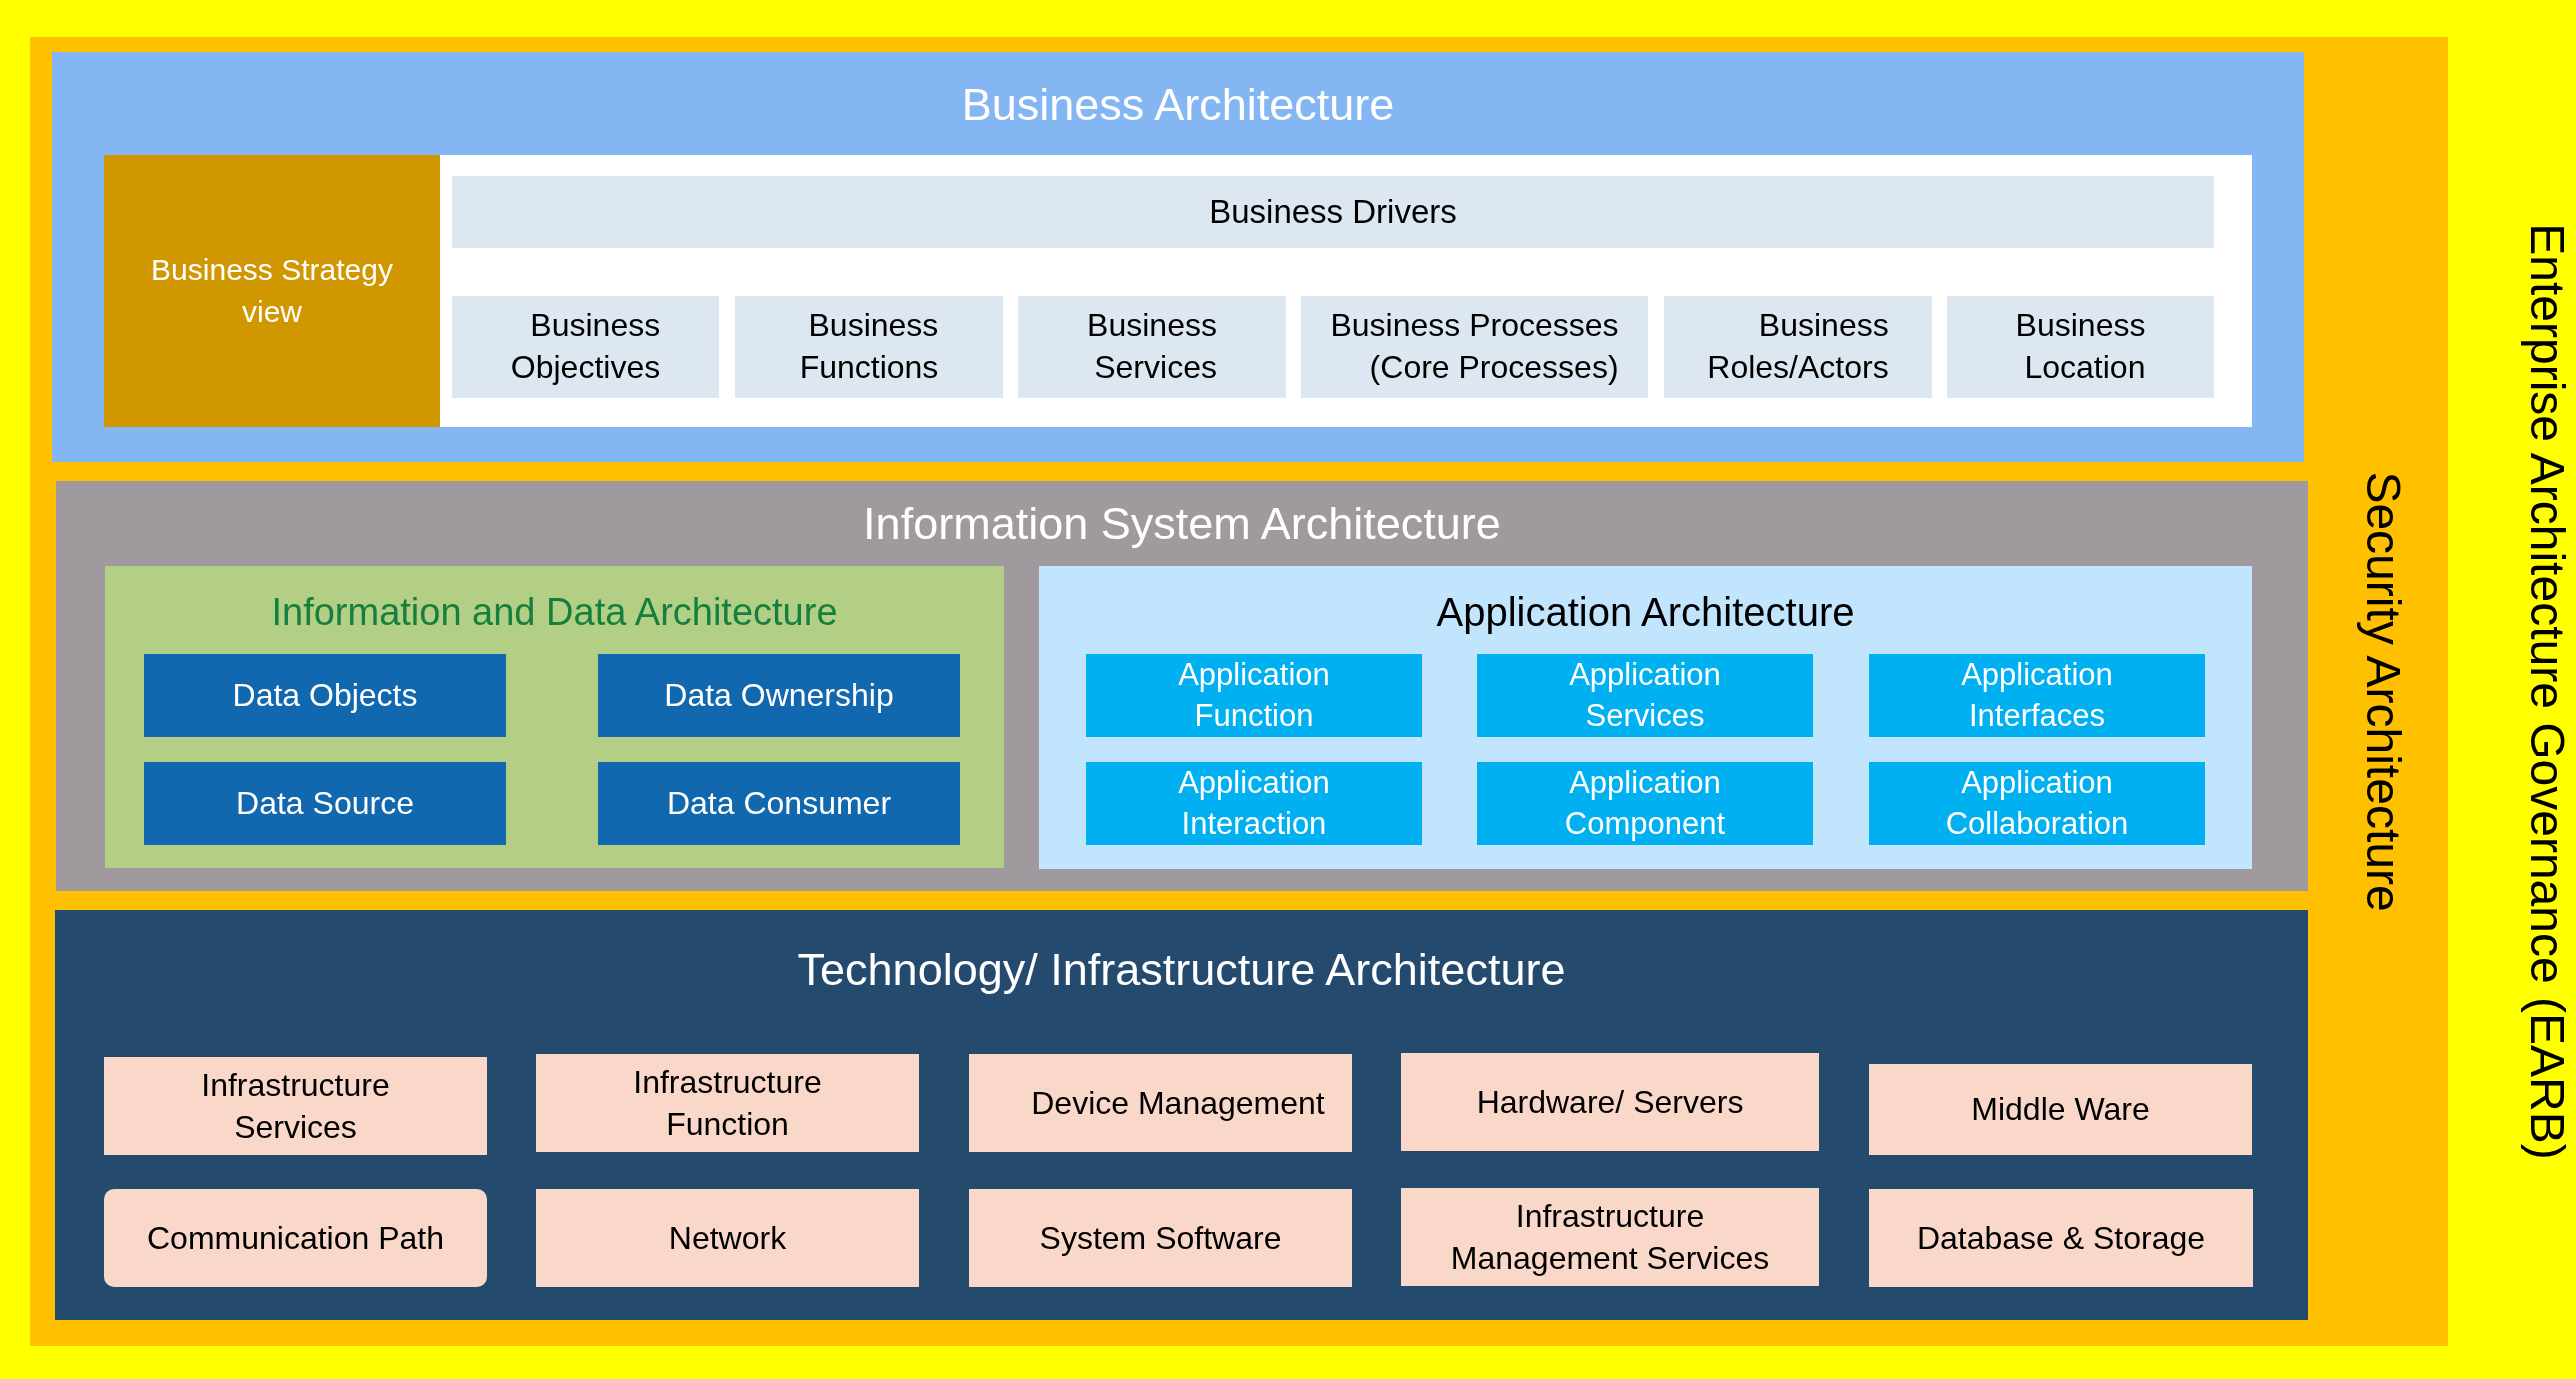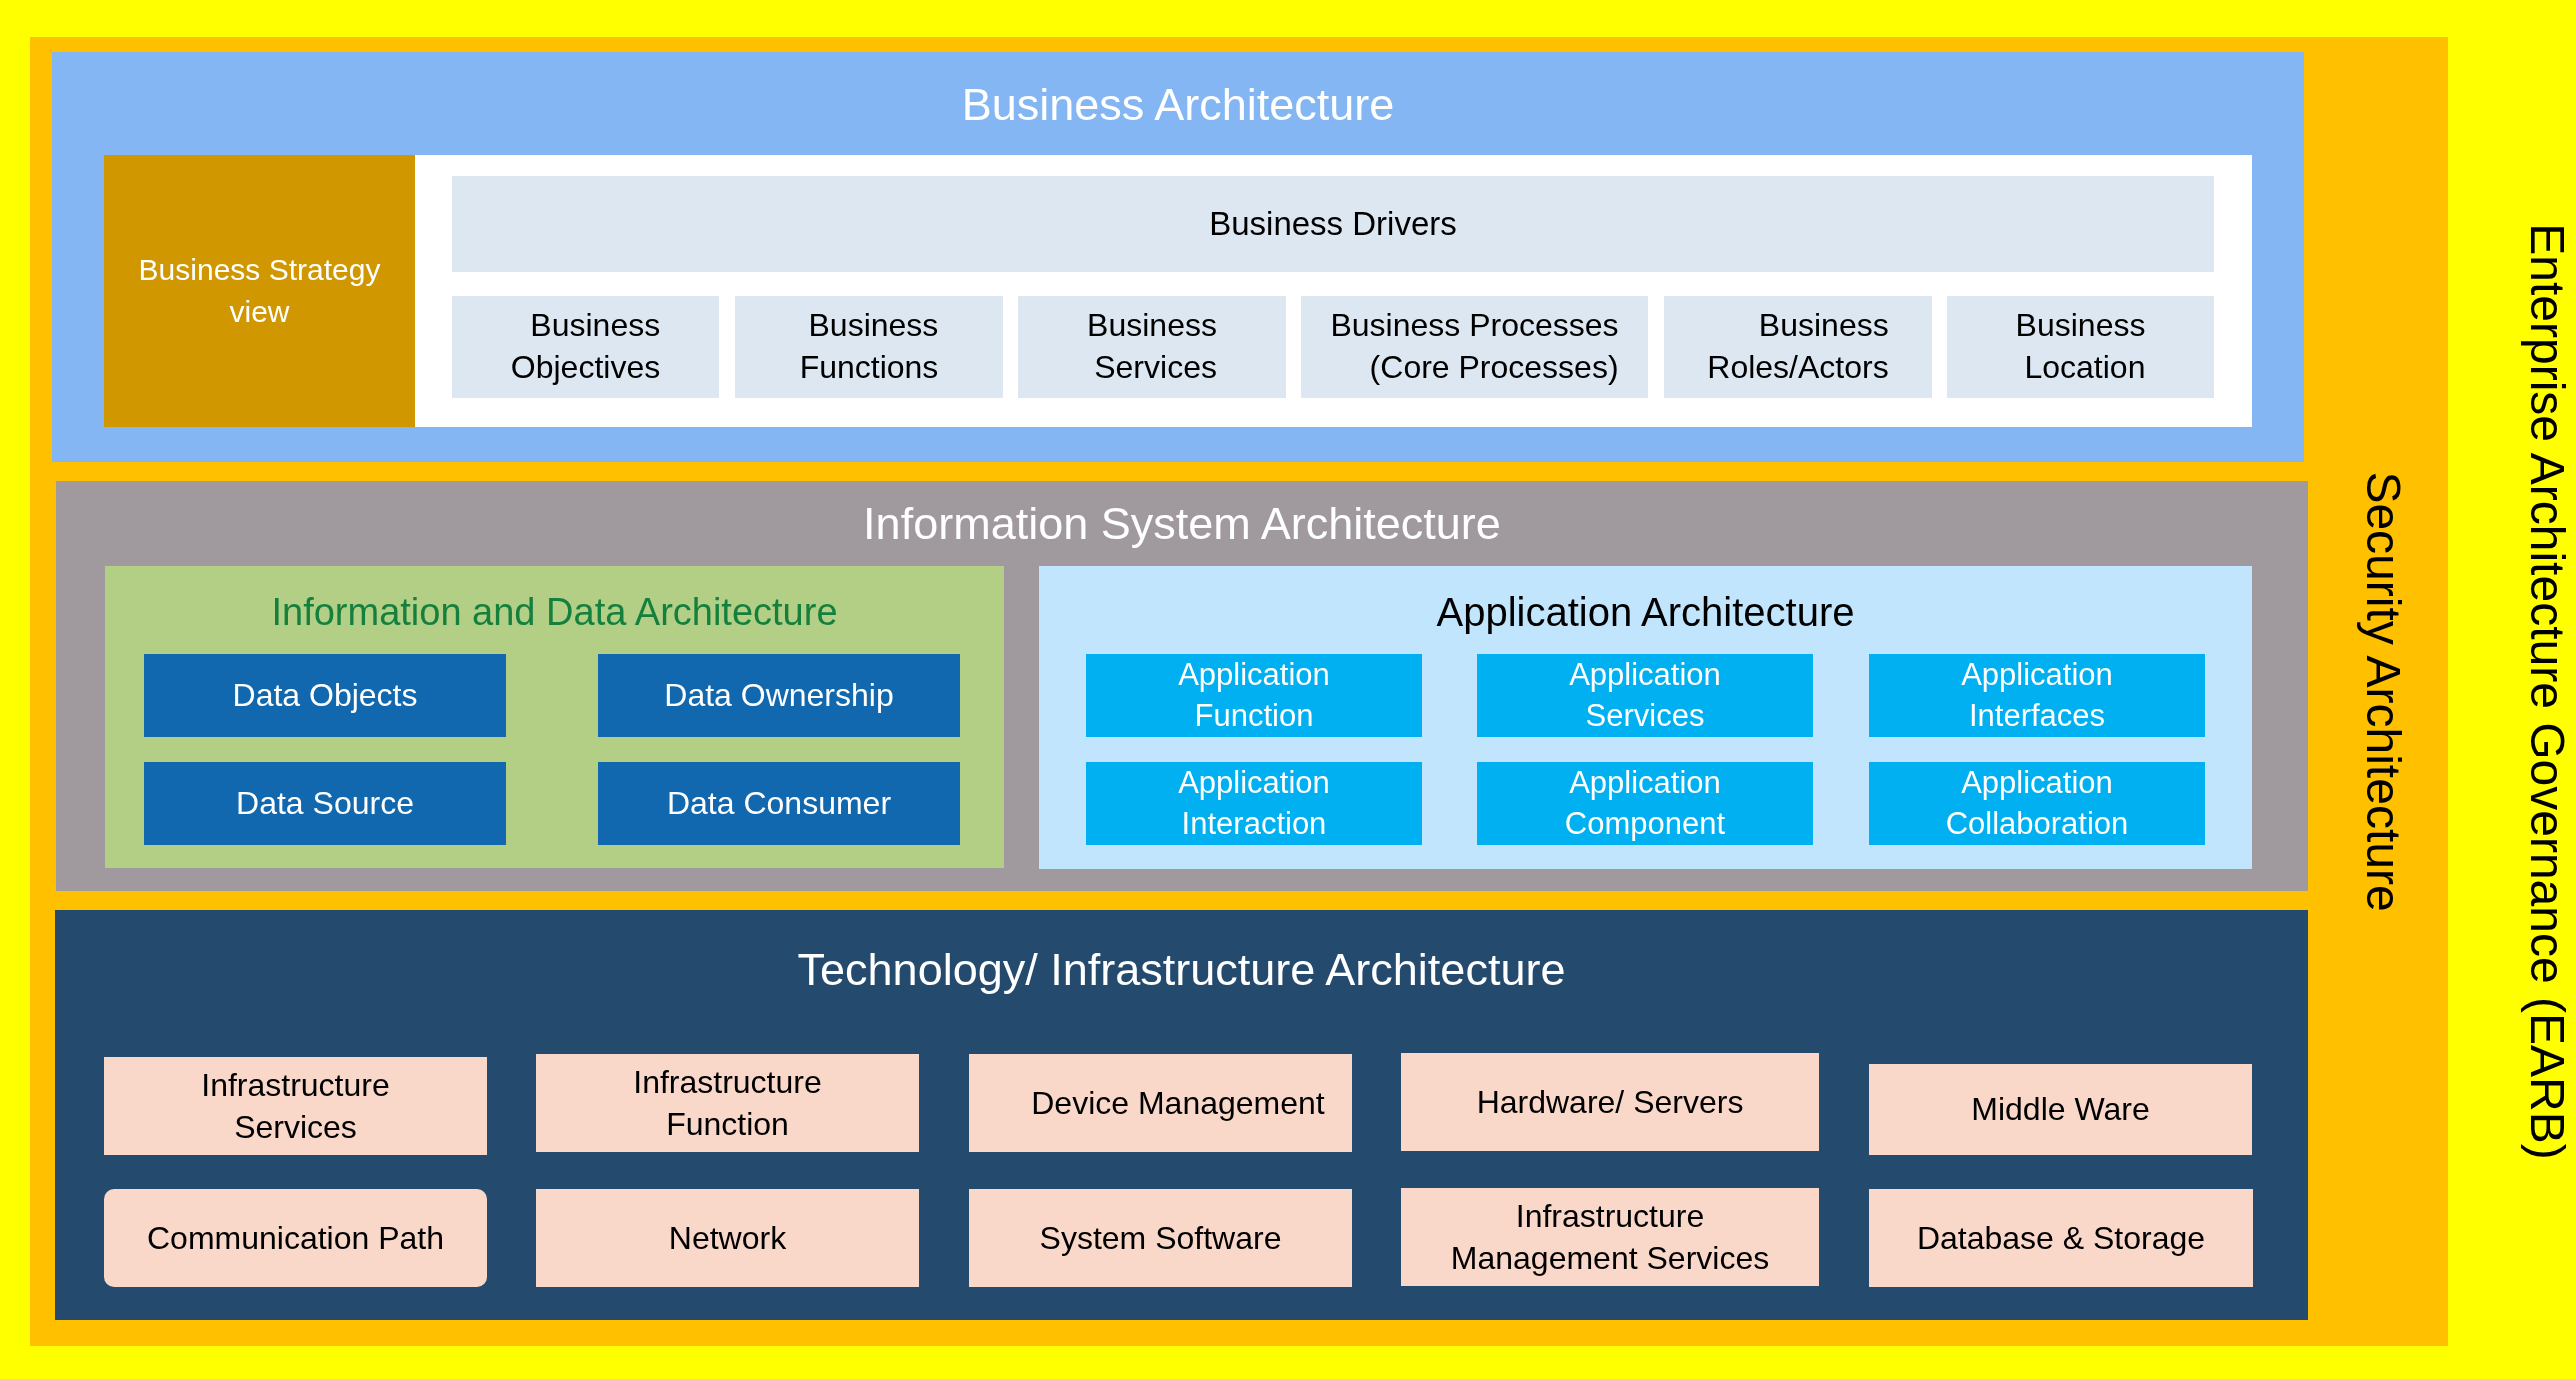--- a/index.html
+++ b/index.html
@@ -8,22 +8,22 @@
   .center { display:flex; align-items:center; justify-content:center; text-align:center; }
   .outer { left:30px; top:37px; width:2418px; height:1309px; background:#FFC000; }
   .biz { left:52px; top:52px; width:2252px; height:410px; background:#83B6F2; }
   .isa { left:56px; top:481px; width:2252px; height:410px; background:#A09A9E; }
   .tech { left:55px; top:910px; width:2253px; height:410px; background:#244A6E; }
   .title { color:#fff; font-size:45px; white-space:nowrap; line-height:1; }
   .biz-title { left:52px; width:2252px; top:77px; height:55px; }
   .isa-title { left:56px; width:2252px; top:496px; height:55px; }
   .tech-title { left:55px; width:2253px; top:942px; height:55px; }
   .white-panel { left:104px; top:155px; width:2148px; height:272px; background:#fff; }
-  .strategy { left:104px; top:155px; width:311px; height:272px; background:#D09700; color:#fff; font-size:30px; line-height:1.4; padding:0 23px; }
-  .drivers { left:452px; top:176px; width:1762px; height:96px; background:#DDE7F1; color:#000; font-size:33px; }
+  .strategy { left:104px; top:155px; width:336px; height:272px; background:#D09700; color:#fff; font-size:30px; line-height:1.4; padding:0 23px; }
+  .drivers { left:452px; top:176px; width:1762px; height:72px; background:#DDE7F1; color:#000; font-size:33px; }
   .btile { top:296px; height:102px; background:#DDE7F1; color:#000; font-size:32px; line-height:1.3;text-align:right; }
   .green { left:105px; top:566px; width:899px; height:302px; background:#B3CF86; }
   .green-title { left:105px; width:899px; top:590px; height:44px; color:#15803d; font-size:38px; white-space:nowrap; }
   .dtile { width:362px; height:83px; background:#1268AE; color:#fff; font-size:32px; }
   .lightblue { left:1039px; top:566px; width:1213px; height:303px; background:#C0E5FC; }
   .app-title { left:1039px; width:1213px; top:590px; height:44px; color:#000; font-size:40px; white-space:nowrap; }
   .atile { width:336px; height:83px; background:#00B0F0; color:#fff; font-size:31px; line-height:1.32; }
   .ptile { background:#F9D8CA; color:#000; font-size:32px; line-height:1.32; }
   .vlabel { color:#000; font-size:48px; white-space:nowrap; transform:rotate(90deg); transform-origin:center center; }
 </style>

